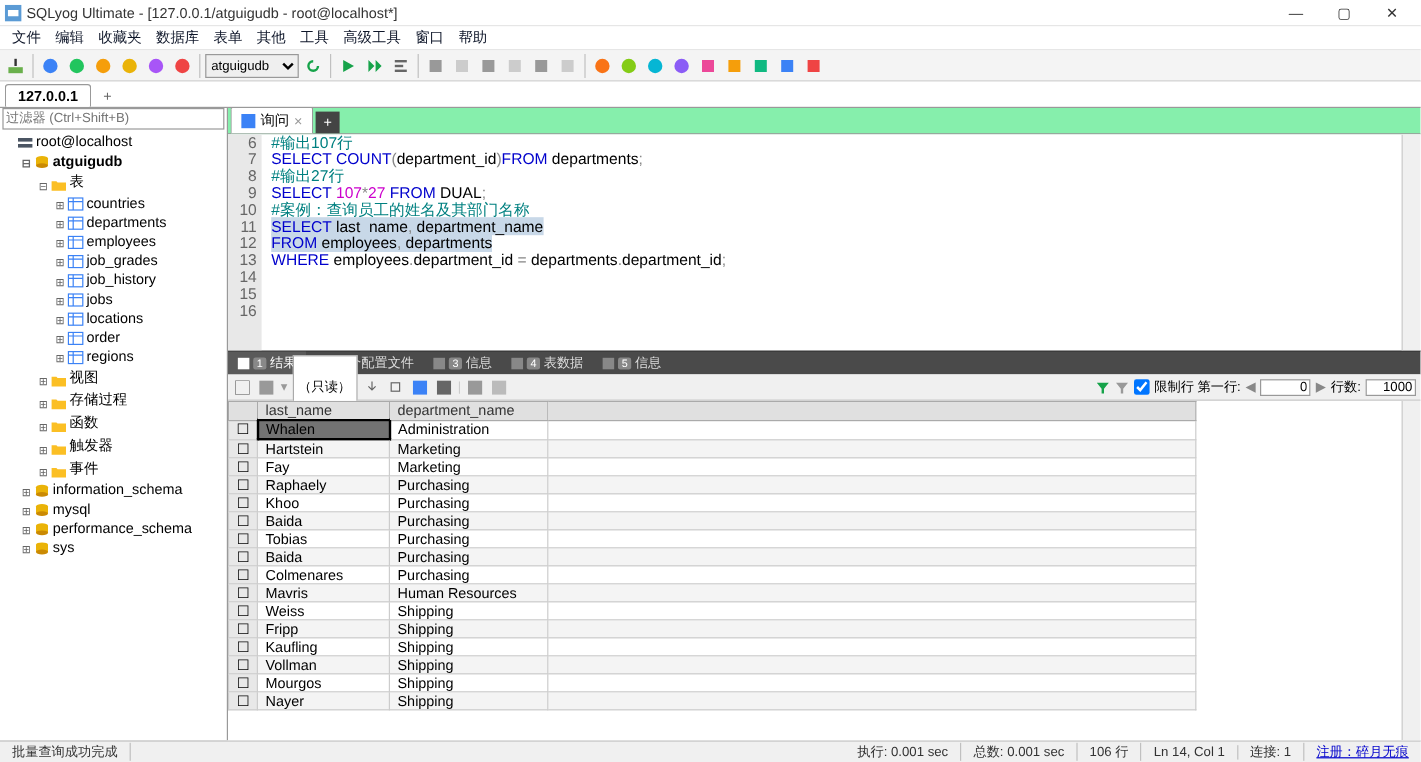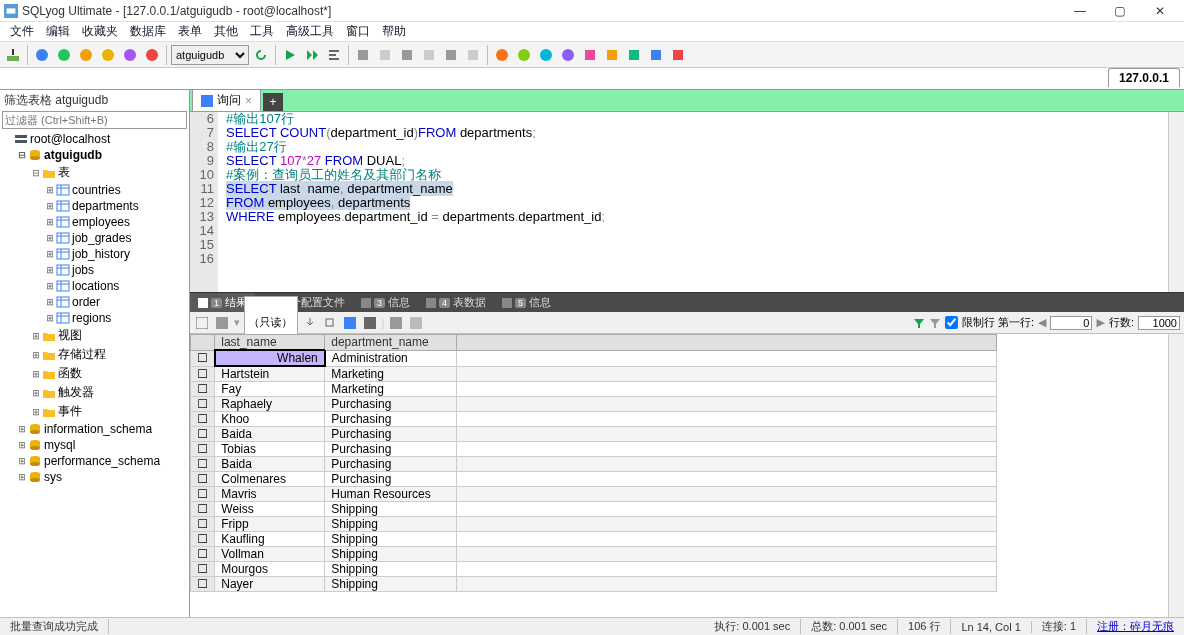--- a/index.html
+++ b/index.html
@@ -8,29 +8,29 @@
 .titlebar .app-icon { width:14px; height:14px; margin-right:4px; }
 .titlebar-title { flex:1; color:#333; font-size:12px; }
 .win-btns { display:flex; gap:0; }
 .win-btn { width:40px; height:20px; display:flex; align-items:center; justify-content:center; color:#333; cursor:pointer; }
 .menubar { height:20px; background:#fff; display:flex; align-items:center; padding:0 4px; gap:0; border-bottom:1px solid #e0e0e0; }
 .menubar span { padding:14px 6px; cursor:pointer; color:#0f172a; }
 .toolbar { height:26px; background:#f4f4f4; border-bottom:1px solid #c9c9c9; display:flex; align-items:center; padding:0 3px; gap:2px; }
 .tb-btn { width:20px; height:20px; display:flex; align-items:center; justify-content:center; cursor:pointer; border:1px solid transparent; }
 .tb-sep { width:1px; height:20px; background:#c0c0c0; margin:0 2px; }
 .db-select { height:20px; width:78px; font-size:11px; border:1px solid #999; }
-.conn-tab-row { height:22px; background:#fff; display:flex; align-items:flex-end; padding:0 4px; border-bottom:1px solid #999;flex-direction:column; }
+.conn-tab-row { height:22px; background:#fff; display:flex; align-items:flex-end; padding:0 4px; border-bottom:1px solid #999; }
 .conn-tab { background:#fff; border:1px solid #999; border-bottom:none; padding:2px 10px; font-size:12px; font-weight:bold; border-radius:3px 3px 0 0; }
 .conn-add { margin-left:4px; padding:2px 6px; color:#666; cursor:pointer; }
 .main { flex:1; display:flex; overflow:hidden; }
 .sidebar { width:190px; border-right:1px solid #999; display:flex; flex-direction:column; background:#fff; }
 .filter-lbl { padding:2px 4px; font-size:12px; color:#333; }
 .filter-input { margin:0 2px; border:1px solid #999; padding:2px; font-size:11px; color:#888; }
 .tree { flex:1; overflow:auto; padding:2px; font-size:12px; }
-.tree-row { display:flex; align-items:center; padding:1px 0; cursor:pointer; white-space:nowrap; }
+.tree-row { display:flex; align-items:flex-end; padding:1px 0; cursor:pointer; white-space:nowrap; }
 .tree-ind { display:inline-block; }
 .tree-exp { width:12px; text-align:center; color:#666; font-size:9px; display:inline-block; }
 .tree-icon { width:14px; height:12px; display:inline-block; margin-right:2px; }
 .tree-row.bold { font-weight:bold; }
 .right { flex:1; display:flex; flex-direction:column; overflow:hidden; }
 .qtab-row { height:22px; background:#86efac; display:flex; align-items:flex-end; padding-left:2px; border-bottom:1px solid #999; }
 .qtab { background:#fff; border:1px solid #999; border-bottom:none; padding:2px 8px; display:flex; align-items:center; gap:4px; border-radius:2px 2px 0 0; }
 .qtab-add { width:20px; height:18px; background:#444; color:#fff; display:flex; align-items:center; justify-content:center; margin-left:2px; cursor:pointer; }
 .hint-bar { padding:2px 6px; font-size:11px; color:#666; background:#fff; }
 .editor { flex:0 0 180px; display:flex; background:#fff; font-family:Consolas,Courier New,monospace; font-size:13px; overflow:hidden; position:relative; }
@@ -50,21 +50,21 @@
 .result-toolbar .spacer { flex:1; }
 .rtb-btn { width:16px;height:16px;display:flex;align-items:center;justify-content:center;cursor:pointer; }
 .ro-label { padding:18px 4px; border:1px solid #aaa; background:#fff; }
 .row-input { width:42px; border:1px solid #999; text-align:right; padding:0 2px; font-size:11px; }
 .grid-wrap { flex:1; overflow:auto; background:#fff; position:relative; }
 table.grid { border-collapse:collapse; font-family:Consolas,Courier New,monospace; font-size:12px; }
 table.grid th { background:#e0e0e0; border:1px solid #aaa; padding:0 6px; text-align:left; font-weight:normal; color:#333; position:sticky; top:0; }
 table.grid td { border:1px solid #ccc; padding:0 6px; }
 table.grid tr:nth-child(even) td { background:#f4f4f4; }
 table.grid td.chk { width:18px; text-align:center; background:#e8e8e8 !important; }
-table.grid td.sel-cell { background:#c4b5fd; border:2px solid #000;text-align:right; }
+table.grid td.sel-cell { background:#737373; border:2px solid #000; }
 .grid-scroll-v { position:absolute; right:0; top:0; bottom:0; width:16px; background:#f0f0f0; border-left:1px solid #ccc; }
 .sql-strip { height:16px; background:#3b5870; color:#fff; font-size:11px; padding:0 6px; display:flex; align-items:center; overflow:hidden; white-space:nowrap; }
 .status { height:18px; background:#f0f0f0; border-top:1px solid #c0c0c0; display:flex; align-items:center; font-size:11px; color:#333; }
 .status span { padding:0 10px; border-right:1px solid #c0c0c0; }
 .status .spacer { flex:1; border:none; }
 .status .link { color:#0000cc; text-decoration:underline; cursor:pointer; border:none;text-align:right; }
 svg { display:block; }
 </style>
 </head>
 <body>
@@ -238,21 +238,20 @@
 </div>
 
 <div class="conn-tab-row">
   <div class="conn-tab">127.0.0.1</div>
   <div class="conn-add">+</div>
 </div>
 
 <div class="main">
 
   <div class="sidebar">
-    <div class="filter-lbl">筛选表格 atguigudb</div>
     <input class="filter-input" placeholder="过滤器 (Ctrl+Shift+B)" style="">
     <div class="tree" id="tree">
         <div class="tree-row">
           <span class="tree-ind" style="width:0px"></span>
           <span class="tree-exp"></span>
           <span class="tree-icon">
             <svg width="14" height="12">
               <rect x="1" y="2" width="12" height="3" fill="#4b5563"></rect>
               <rect x="1" y="7" width="12" height="3" fill="#4b5563"></rect>
             </svg>

